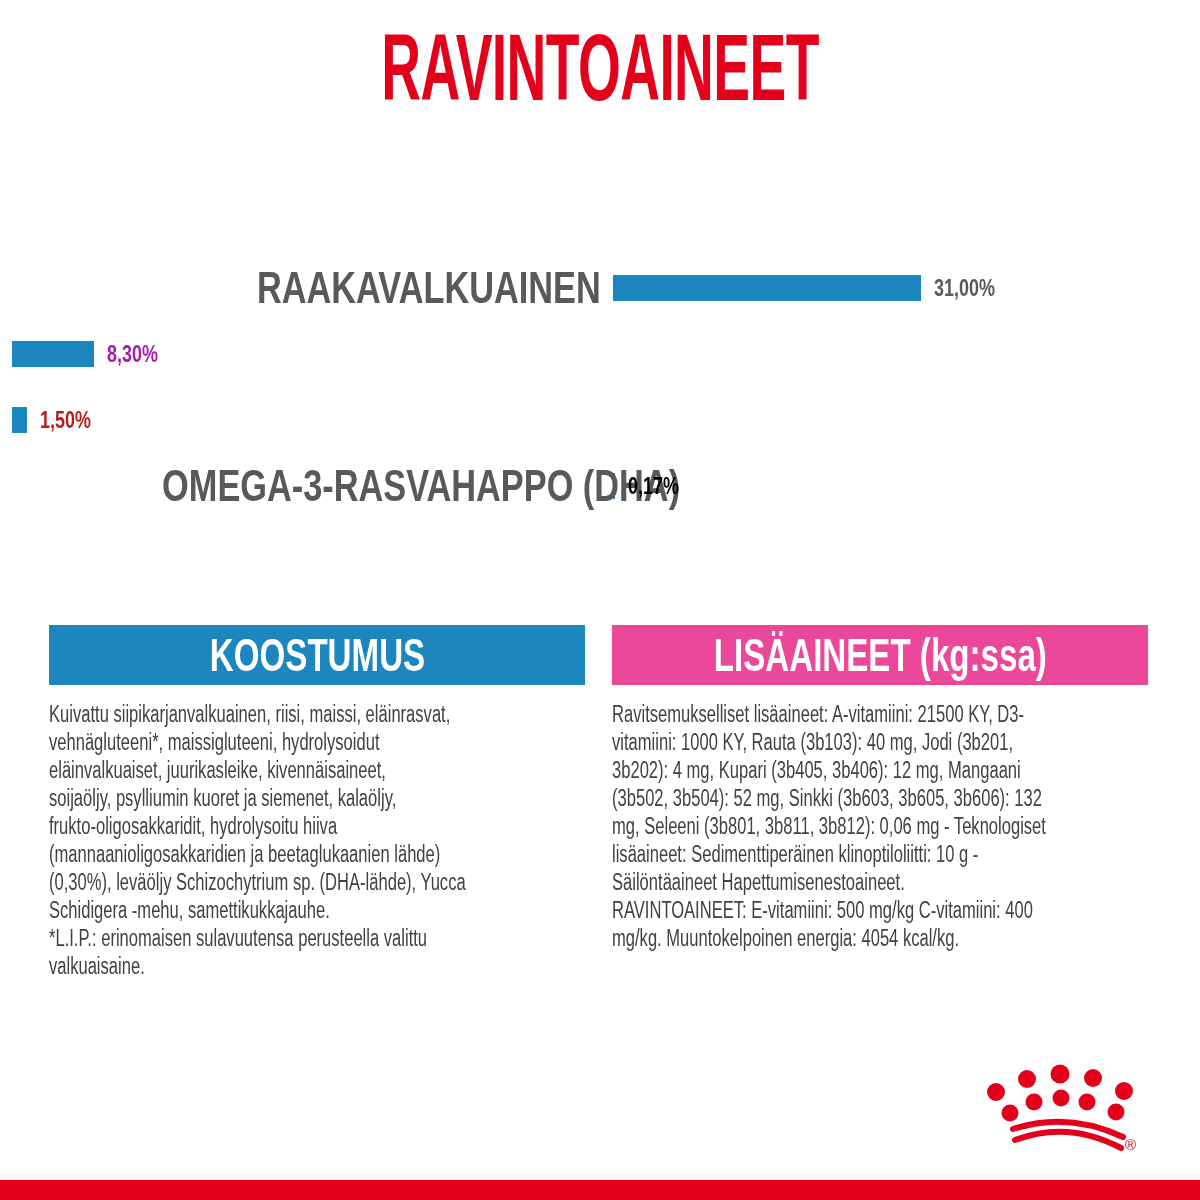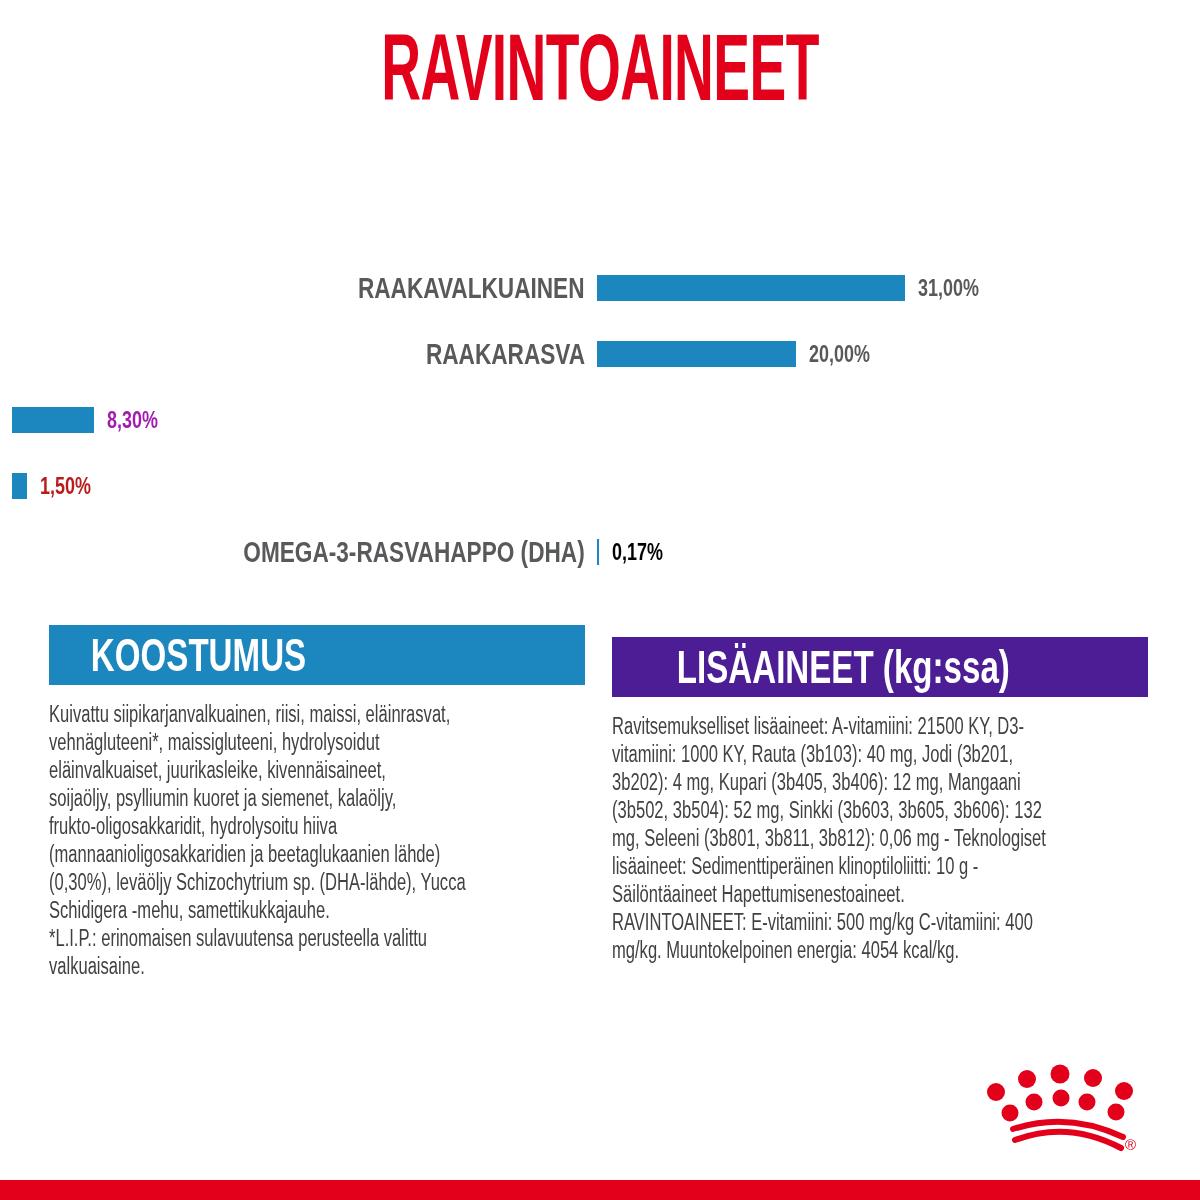--- a/index.html
+++ b/index.html
@@ -9,30 +9,30 @@
   }
   
   .title-wrap{position:absolute;top:20px;left:0;width:1200px;display:flex;justify-content:center;}
   .title-wrap span{
     display:inline-block;font-size:95px;font-weight:bold;line-height:1;
     letter-spacing:-1px;transform:scaleX(0.58);white-space:nowrap;
   }
   
   .chart{position:absolute;top:255px;left:0;width:1200px;}
   .chart-row{display:flex;align-items:center;height:66px;}
-  .row-label{width:585px;text-align:right;font-size:29px;font-weight:bold;flex:none;}
+  .row-label{width:585px;text-align:right;font-size:44px;font-weight:bold;flex:none;margin-left:16px;}
   .row-label span{display:inline-block;transform:scaleX(0.78);transform-origin:100% 50%;white-space:nowrap;}
   .row-bar{height:26px;margin-left:12px;flex:none;}
   .row-value{margin-left:13px;font-size:23px;font-weight:bold;}
   .row-value span{display:inline-block;transform:scaleX(0.78);transform-origin:0 50%;white-space:nowrap;}
   
   .col{position:absolute;top:625px;width:536px;}
   .col-left{left:49px;}
   .col-right{left:612px;}
-  .band{height:60px;display:flex;align-items:center;}
+  .band{height:60px;display:flex;align-items:center;justify-content:center;}
   .band span{
     color:#ffffff;font-size:46px;font-weight:bold;line-height:1;
     display:inline-block;transform:scaleX(0.72);white-space:nowrap;
   }
   .body-text{
     margin-top:15px;font-size:23px;line-height:28px;white-space:pre-line;
     width:745px;transform:scaleX(0.72);transform-origin:0 0;
   }
   
   .crown{position:absolute;left:975px;top:1048px;}
@@ -45,25 +45,20 @@
 
   <div class="title-wrap">
     <span style="color: rgb(226, 0, 26);">RAVINTOAINEET</span>
   </div>
 
   <div class="chart">
       <div class="chart-row">
         <div class="row-label" style="color: rgb(88, 89, 91);"><span>RAAKAVALKUAINEN</span></div>
         <div class="row-bar" style="background: rgb(28, 134, 191); width: 308px;"></div>
         <div class="row-value" style="color: rgb(88, 89, 91);"><span>31,00%</span></div>
-      </div>
-      <div class="chart-row">
-        <div class="row-label" style="color: rgb(88, 89, 91);"><span>RAAKARASVA</span></div>
-        <div class="row-bar" style="background: rgb(28, 134, 191); width: 199px;"></div>
-        <div class="row-value" style="color: rgb(88, 89, 91);"><span>20,00%</span></div>
       </div>
       <div class="chart-row">
         <div class="row-bar" style="background: rgb(28, 134, 191); width: 82px;"></div>
         <div class="row-value" style="color: #a21caf;"><span>8,30%</span></div>
       </div>
       <div class="chart-row">
         <div class="row-bar" style="background: rgb(28, 134, 191); width: 15px;"></div>
         <div class="row-value" style="color: #b91c1c;"><span>1,50%</span></div>
       </div>
       <div class="chart-row">
@@ -83,21 +78,21 @@
 soijaöljy, psylliumin kuoret ja siemenet, kalaöljy,
 frukto-oligosakkaridit, hydrolysoitu hiiva
 (mannaanioligosakkaridien ja beetaglukaanien lähde)
 (0,30%), leväöljy Schizochytrium sp. (DHA-lähde), Yucca
 Schidigera -mehu, samettikukkajauhe.
 *L.I.P.: erinomaisen sulavuutensa perusteella valittu
 valkuaisaine.</div>
   </div>
 
   <div class="col col-right">
-    <div class="band" style="background: #4c1d95; margin-top: 12px;">
+    <div class="band" style="background: #ec4899;">
       <span>LISÄAINEET (kg:ssa)</span>
     </div>
     <div class="body-text" style="color: rgb(65, 64, 66);">Ravitsemukselliset lisäaineet: A-vitamiini: 21500 KY, D3-
 vitamiini: 1000 KY, Rauta (3b103): 40 mg, Jodi (3b201,
 3b202): 4 mg, Kupari (3b405, 3b406): 12 mg, Mangaani
 (3b502, 3b504): 52 mg, Sinkki (3b603, 3b605, 3b606): 132
 mg, Seleeni (3b801, 3b811, 3b812): 0,06 mg - Teknologiset
 lisäaineet: Sedimenttiperäinen klinoptiloliitti: 10 g -
 Säilöntäaineet Hapettumisenestoaineet.
 RAVINTOAINEET: E-vitamiini: 500 mg/kg C-vitamiini: 400

